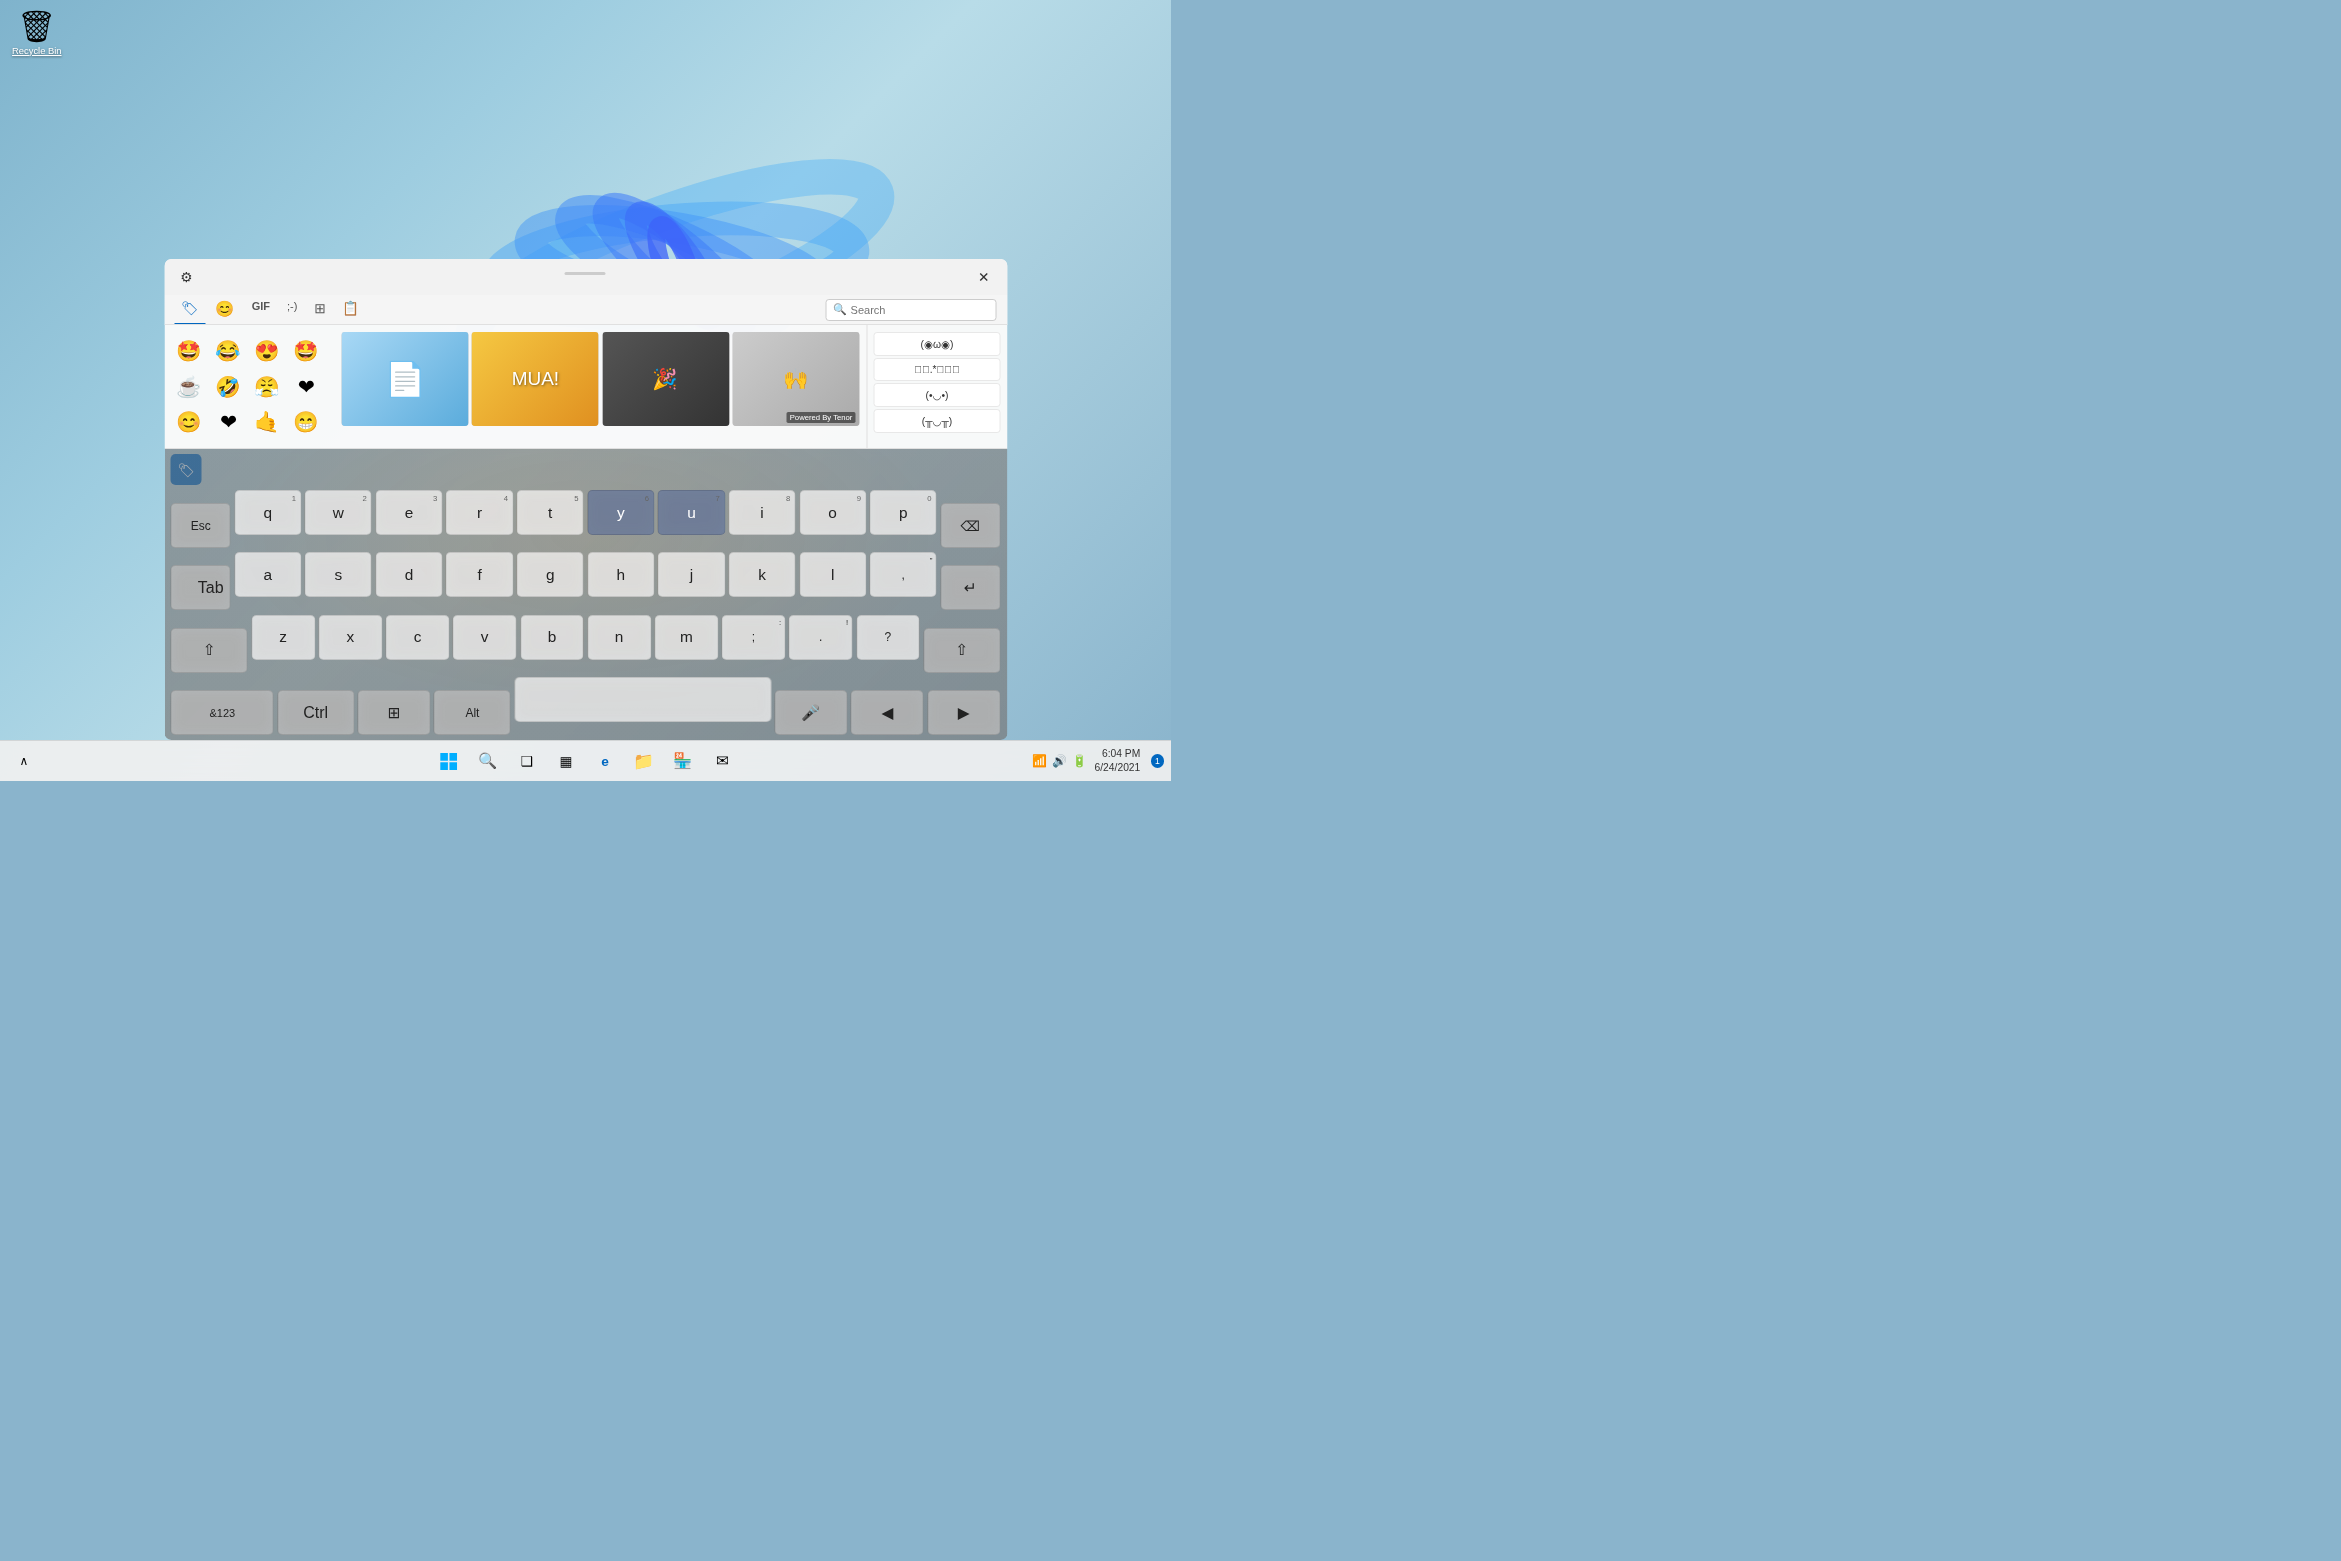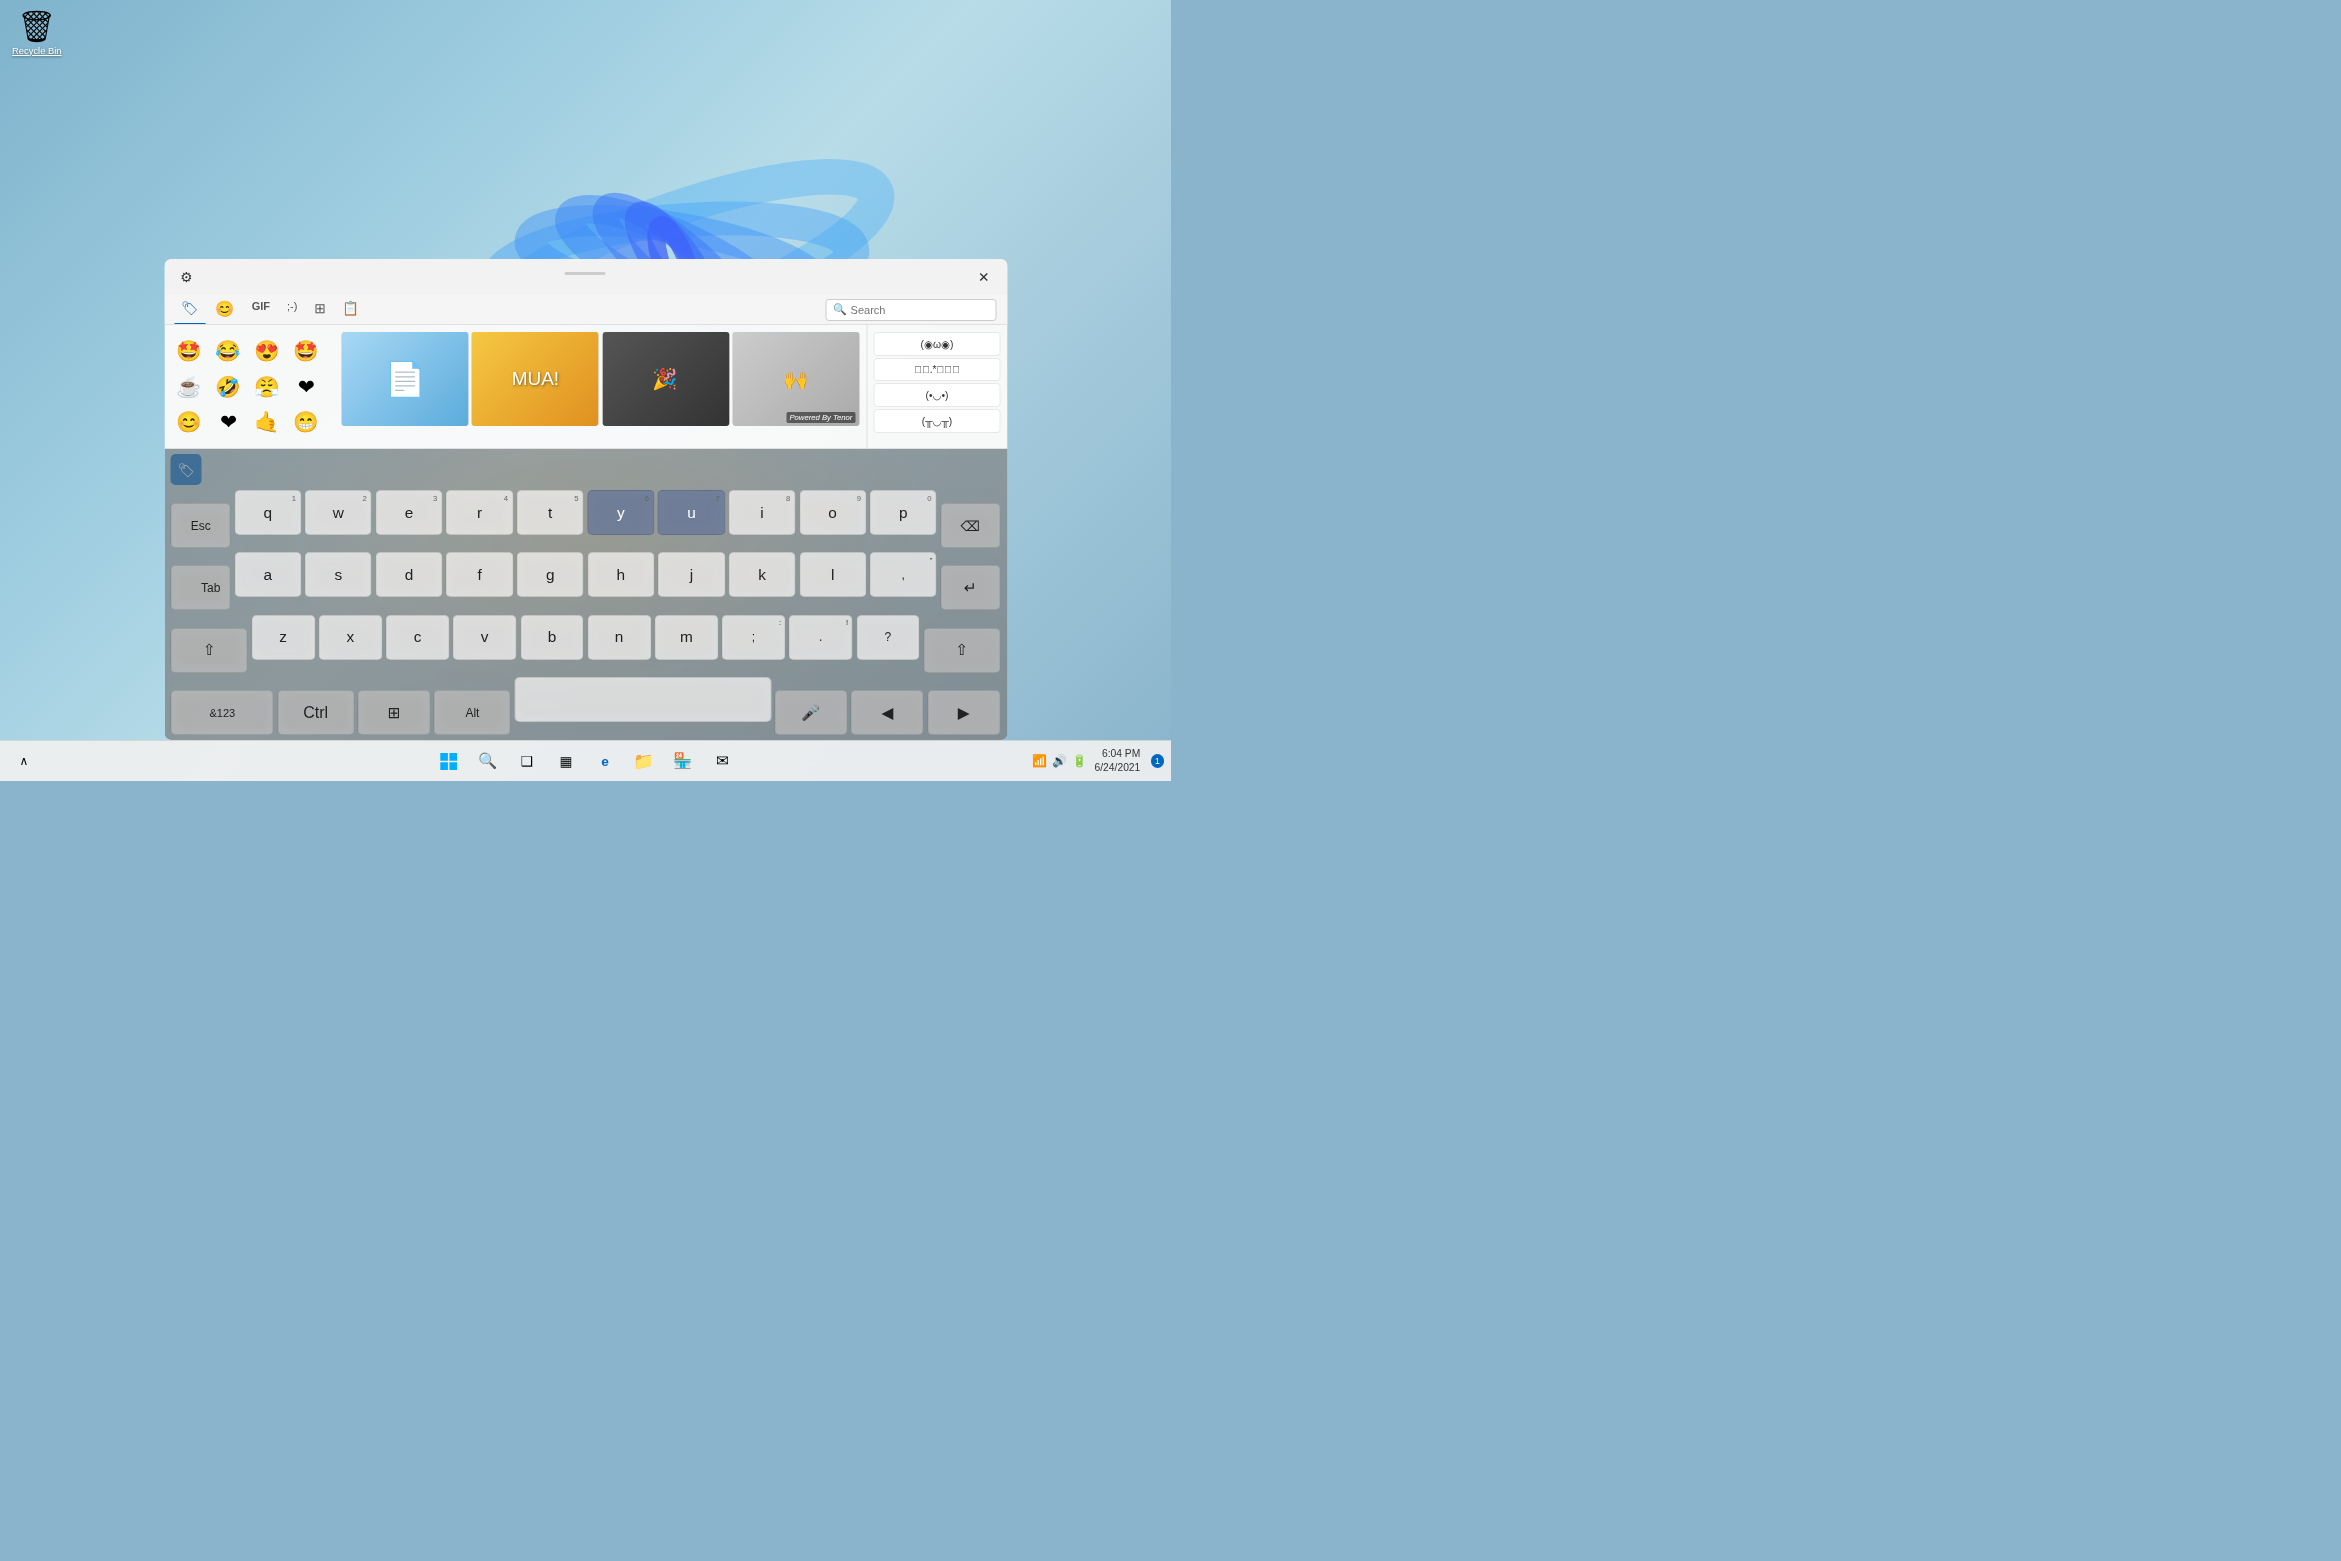--- a/index.html
+++ b/index.html
@@ -260,21 +260,20 @@
     }
     .powered-by {
       position: absolute;
       bottom: 3.4px;
       right: 3.4px;
       font-size: 7.7px;
       color: white;
       background: rgba(0,0,0,0.5);
       padding: 0.9px 3.4px;
       border-radius: 1.7px;
-      font-style: italic;
     }
 
     .kaomoji-section {
       flex: 0 0 141px;
       border-left: 0.9px solid #e0e0e0;
       display: flex;
       flex-direction: column;
       gap: 1.7px;
       padding: 6.8px;
     }
@@ -535,21 +534,21 @@
           <div class="key">t<span class="key-number">5</span></div>
           <div class="key highlighted">y<span class="key-number">6</span></div>
           <div class="key highlighted">u<span class="key-number">7</span></div>
           <div class="key">i<span class="key-number">8</span></div>
           <div class="key">o<span class="key-number">9</span></div>
           <div class="key">p<span class="key-number">0</span></div>
           <div class="key special wide backspace" style="font-size:13.7px;">⌫</div>
         </div>
 
         <div class="key-row">
-          <div class="key special wide" style="font-size:12px;padding-left:20px;">Tab</div>
+          <div class="key special wide" style="font-size:16px;padding-left:20px;">Tab</div>
           <div class="key">a</div>
           <div class="key">s</div>
           <div class="key">d</div>
           <div class="key">f</div>
           <div class="key">g</div>
           <div class="key">h</div>
           <div class="key">j</div>
           <div class="key">k</div>
           <div class="key">l</div>
           <div class="key" style="font-size:12px;">,<span style="font-size:7.7px;position:absolute;top:2.6px;right:3.4px;">"</span></div>

